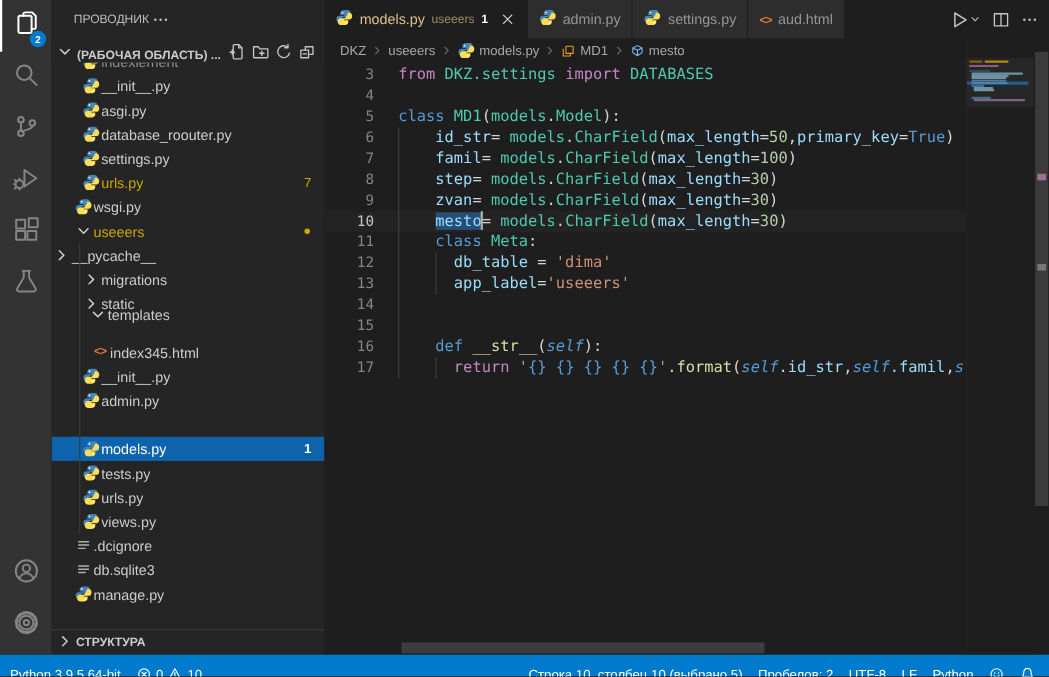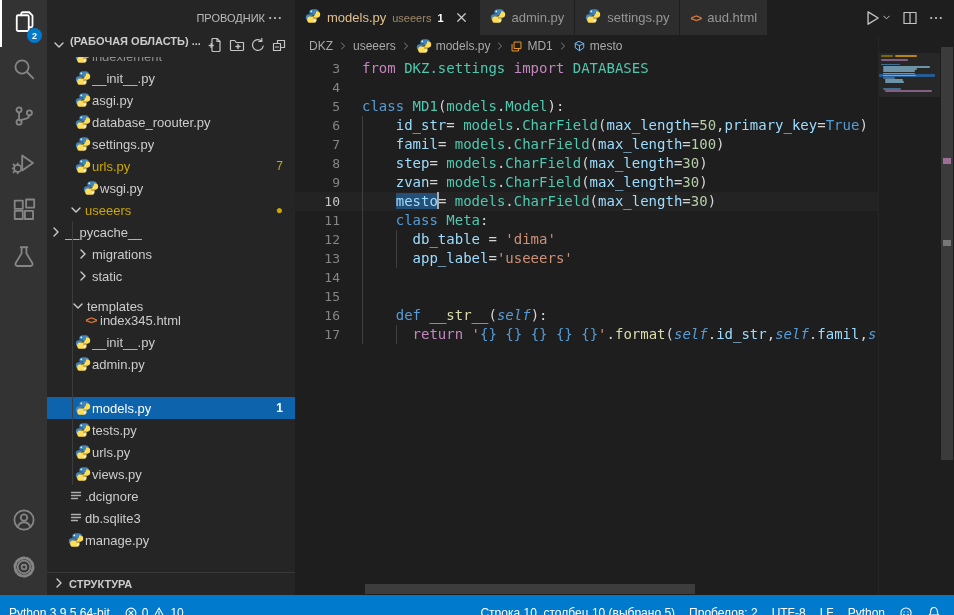--- a/index.html
+++ b/index.html
@@ -6,23 +6,23 @@
   html,body{width:954px;height:615px;overflow:hidden}
   body{background:#1e1e1e;font-family:"Liberation Sans",sans-serif;color:#cccccc;display:flex;flex-direction:column}
   .app{display:flex;height:595px;flex:none}
   
   .activitybar{width:47px;background:#333333;position:relative;flex:none}
   .ab-item{position:absolute;left:0;width:47px;height:47px;display:flex;align-items:center;justify-content:center;cursor:pointer}
   .ab-item.active{border-left:2px solid #ffffff}
   .ab-badge{position:absolute;right:5px;bottom:4px;min-width:15px;height:15px;border-radius:50%;background:#007acc;color:#fff;font-size:9px;font-weight:700;display:flex;align-items:center;justify-content:center}
   
   .sidebar{width:248px;background:#252526;flex:none;display:flex;flex-direction:column;position:relative}
-  .sb-title{height:35px;flex:none;display:flex;align-items:center;justify-content:flex-end;padding:0 10px 0 20px;font-size:11px;color:#bbbbbb}
+  .sb-title{height:35px;flex:none;display:flex;align-items:center;justify-content:flex-start;padding:0 10px 0 20px;font-size:11px;color:#bbbbbb}
   .sb-icon-btn{width:20px;height:20px;display:flex;align-items:center;justify-content:center;cursor:pointer;border-radius:3px}
-  .sb-section{height:22px;flex:none;display:flex;align-items:flex-start;font-size:11px;font-weight:700;color:#cccccc;padding:0 6px 0 2px;gap:1px;background:#252526}
+  .sb-section{height:22px;flex:none;display:flex;align-items:flex-end;font-size:11px;font-weight:700;color:#cccccc;padding:0 6px 0 2px;gap:1px;background:#252526}
   .sb-section .sec-label{white-space:nowrap;overflow:hidden;margin-right:auto}
   .tree{flex:1;position:relative;overflow:hidden}
   .trow{position:absolute;left:0;right:0;height:22px;display:flex;align-items:center;font-size:13px;color:#cccccc;cursor:pointer;white-space:nowrap}
   .trow .ticon{width:18px;flex:none;display:flex;align-items:center;justify-content:center}
   .trow .tlabel{overflow:hidden;text-overflow:ellipsis}
   .trow.warn .tlabel{color:#cca700}
   .trow.strike .tlabel{text-decoration:line-through;color:#8f8f8f}
   .trow.selected{background:#0e63ad;color:#ffffff}
   .trow.selected .tlabel{color:#ffffff}
   .tbadge{margin-left:auto;padding-right:12px;font-size:12px;color:#cca700}
@@ -245,21 +245,21 @@
             <svg width="16" height="16" viewBox="0 0 16 16">
               <path fill="#4584b6" d="M7.9 1.2c-2.2 0-3.5 1-3.5 2.6v1.9h3.6v.6H3.4C1.8 6.3.8 7.6.8 9.4c0 1.8 1 3.1 2.6 3.1h1.6v-2c0-1.7 1.5-3.1 3.2-3.1h3.2c1.4 0 2.4-1.1 2.4-2.5V3.8c0-1.6-1.3-2.6-2.9-2.6z"></path>
               <circle fill="#ffffff" cx="6.3" cy="3.4" r=".8"></circle>
               <path fill="#ffde57" d="M8.1 14.8c2.2 0 3.5-1 3.5-2.6v-1.9H8v-.6h4.6c1.6 0 2.6-1.3 2.6-3.1 0-1.8-1-3.1-2.6-3.1H11v2c0-1.7-1.5 3.1-3.2 3.1H4.6c-1.4 0-2.4 1.1-2.4 2.5v1.1c0 1.6 1.3 2.6 2.9 2.6z"></path>
               <circle fill="#ffffff" cx="9.7" cy="12.6" r=".8"></circle>
             </svg>
           </span>
           <span class="tlabel">urls.py</span>
       <span class="tbadge">7</span>
     </div>
-        <div class="trow" style="top:120px;padding-left:35px">
+        <div class="trow" style="top:120px;padding-left:20px">
       <span class="ticon">
             <svg width="16" height="16" viewBox="0 0 16 16">
               <path fill="#4584b6" d="M7.9 1.2c-2.2 0-3.5 1-3.5 2.6v1.9h3.6v.6H3.4C1.8 6.3.8 7.6.8 9.4c0 1.8 1 3.1 2.6 3.1h1.6v-2c0-1.7 1.5-3.1 3.2-3.1h3.2c1.4 0 2.4-1.1 2.4-2.5V3.8c0-1.6-1.3-2.6-2.9-2.6z"></path>
               <circle fill="#ffffff" cx="6.3" cy="3.4" r=".8"></circle>
               <path fill="#ffde57" d="M8.1 14.8c2.2 0 3.5-1 3.5-2.6v-1.9H8v-.6h4.6c1.6 0 2.6-1.3 2.6-3.1 0-1.8-1-3.1-2.6-3.1H11v2c0-1.7-1.5 3.1-3.2 3.1H4.6c-1.4 0-2.4 1.1-2.4 2.5v1.1c0 1.6 1.3 2.6 2.9 2.6z"></path>
               <circle fill="#ffffff" cx="9.7" cy="12.6" r=".8"></circle>
             </svg>
           </span>
           <span class="tlabel">wsgi.py</span>
 
@@ -293,21 +293,21 @@
     </div>
         <div class="trow" style="top:208px;padding-left:27px">
       <span class="ticon">
             <svg width="16" height="16" viewBox="0 0 16 16" fill="none" stroke="#cccccc" stroke-width="1.2" stroke-linecap="round" stroke-linejoin="round">
               <path d="M6 4l4 4-4 4" stroke-width="1.4"></path>
             </svg>
           </span>
           <span class="tlabel">static</span>
 
     </div>
-        <div class="trow" style="top:238px;padding-left:22px">
+        <div class="trow" style="top:218px;padding-left:33px">
       <span class="ticon">
             <svg width="16" height="16" viewBox="0 0 16 16" fill="none" stroke="#cccccc" stroke-width="1.2" stroke-linecap="round" stroke-linejoin="round">
               <path d="M4 6l4 4 4-4" stroke-width="1.4"></path>
             </svg>
           </span>
           <span class="tlabel">templates</span>
 
     </div>
         <div class="trow" style="top:252px;padding-left:35px">
       <span class="ticon">

